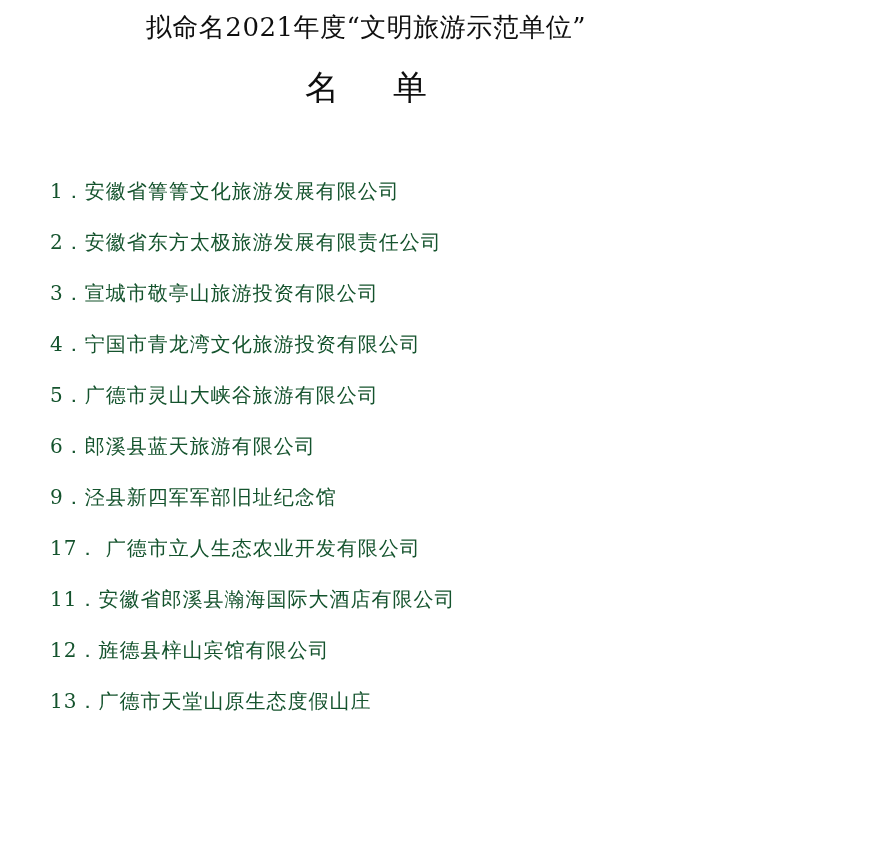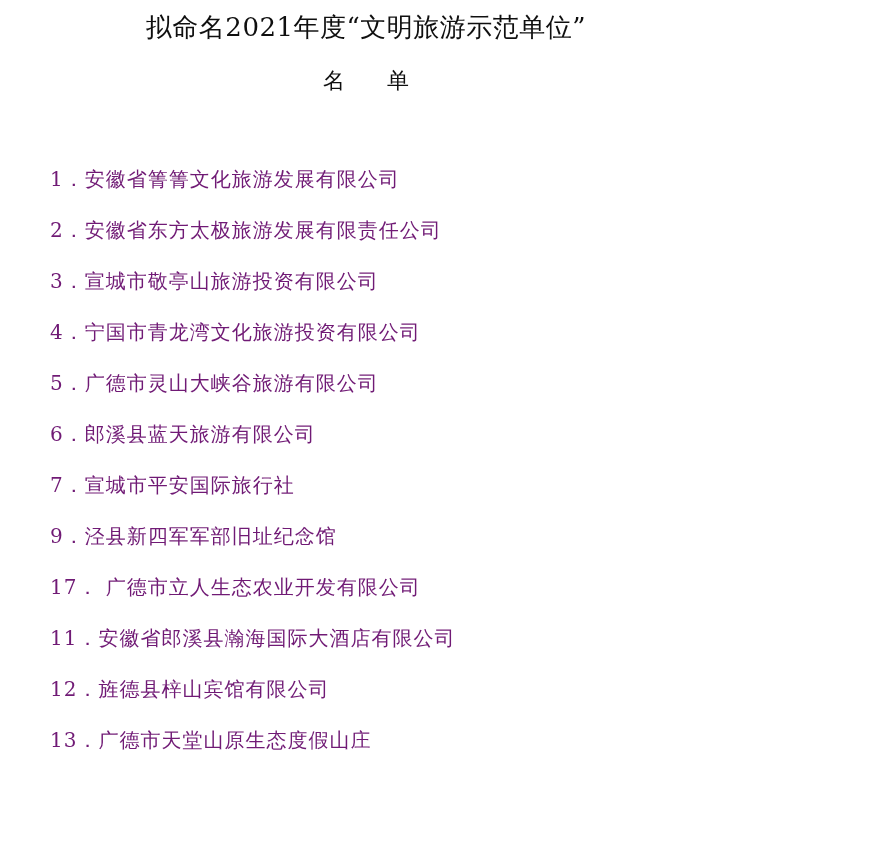--- a/index.html
+++ b/index.html
@@ -25,38 +25,38 @@
     text-align: center;
     font-size: 26px;
     line-height: 1.0;
     letter-spacing: 0.5px;
     padding-top: 14px;
     font-weight: 400;
     color: #0f0f0f;
   }
   .doc-subtitle {
     text-align: center;
-    font-size: 22px;
+    font-size: 34px;
     line-height: 1.0;
     padding-top: 30px;
     letter-spacing: 10px;
     font-weight: 400;
     color: #0f0f0f;
     text-indent: 10px;
   }
   .list {
     margin-top: 62px;
     padding-left: 50px;
     padding-right: 40px;
   }
   .list-item {
     font-size: 20px;
     line-height: 51px;
     white-space: nowrap;
-    color: #701a75;
+    color: #14532d;
     letter-spacing: 1px;
   }
   .item-num {
     display: inline;
   }
   .item-text {
     display: inline;
   }
 </style>
 </head>
@@ -81,23 +81,20 @@
     <div class="list-item">
       <span class="item-num">4．</span><span class="item-text">宁国市青龙湾文化旅游投资有限公司</span>
     </div>
     <div class="list-item">
       <span class="item-num">5．</span><span class="item-text">广德市灵山大峡谷旅游有限公司</span>
     </div>
     <div class="list-item">
       <span class="item-num">6．</span><span class="item-text">郎溪县蓝天旅游有限公司</span>
     </div>
     <div class="list-item">
-      <span class="item-num">7．</span><span class="item-text">宣城市平安国际旅行社</span>
-    </div>
-    <div class="list-item">
       <span class="item-num">9．</span><span class="item-text">泾县新四军军部旧址纪念馆</span>
     </div>
     <div class="list-item">
       <span class="item-num">17．</span><span class="item-text"> 广德市立人生态农业开发有限公司</span>
     </div>
     <div class="list-item">
       <span class="item-num">11．</span><span class="item-text">安徽省郎溪县瀚海国际大酒店有限公司</span>
     </div>
     <div class="list-item">
       <span class="item-num">12．</span><span class="item-text">旌德县梓山宾馆有限公司</span>

